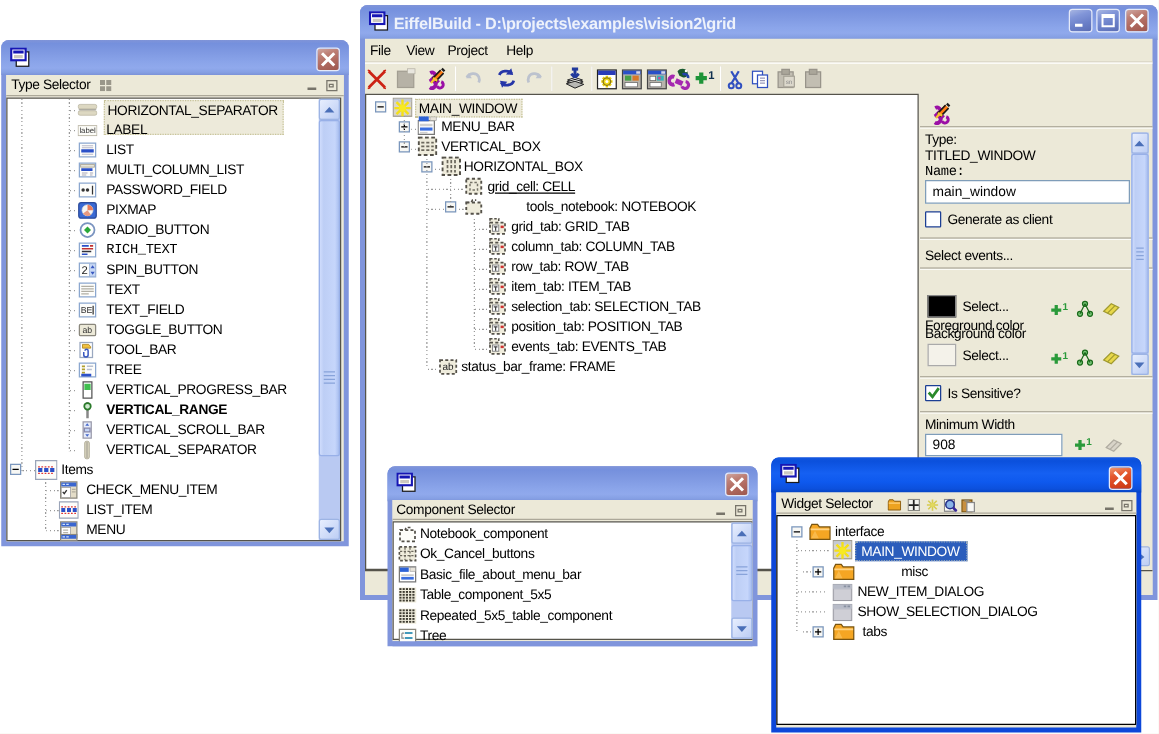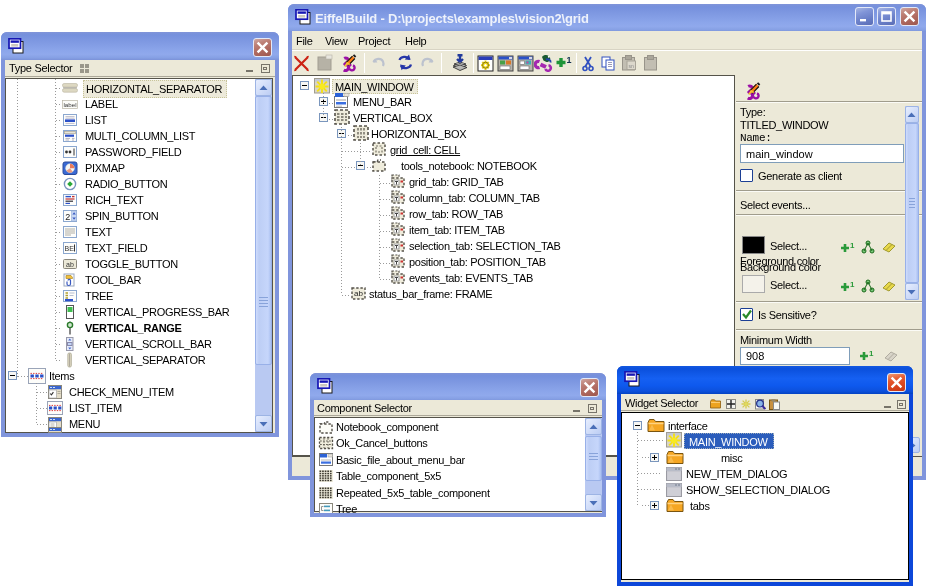--- a/index.html
+++ b/index.html
@@ -199,21 +199,21 @@
     </span>
     <svg class="ic" style="left:353px;top:125px;" width="16" height="16" viewBox="0 0 16 16">
       <rect x="1" y="1" width="14" height="14" fill="#efecdc" stroke="#55524a" stroke-width="1.6" stroke-dasharray="3 2"></rect>
       <path d="M5 3 V13 M8 3 V13 M11 3 V13" stroke="#6b675c" stroke-width="1.4" stroke-dasharray="2.5 1.5"></path>
     </svg>
     <div class="lbl" style="left:390px;top:144px;text-decoration:underline;">grid_cell: CELL</div>
     <svg class="ic" style="left:371px;top:141px;" width="16" height="16" viewBox="0 0 16 16">
       <rect x="2" y="2" width="12" height="12" fill="#efecdc" stroke="#55524a" stroke-width="1.5" stroke-dasharray="2.5 2"></rect>
       <rect x="5" y="5" width="6" height="6" fill="none" stroke="#777468" stroke-width="1.2" stroke-dasharray="2 1.5"></rect>
     </svg>
-    <div class="lbl" style="left:390px;top:160px;padding-left:11px;">tools_notebook: NOTEBOOK</div>
+    <div class="lbl" style="left:410px;top:160px;padding-left:11px;">tools_notebook: NOTEBOOK</div>
     <span class="exp" style="left:356px;top:161px;">
       <i></i>
     </span>
     <svg class="ic" style="left:371px;top:157px;" width="16" height="16" viewBox="0 0 16 16">
       <path d="M2 5 h4 l1 -2 h3" fill="none" stroke="#55524a" stroke-width="1.4" stroke-dasharray="2.5 1.6"></path>
       <rect x="2" y="5" width="12" height="9" fill="#efecdc" stroke="#55524a" stroke-width="1.5" stroke-dasharray="2.5 2"></rect>
     </svg>
     <div class="lbl" style="left:409px;top:176px;">grid_tab: GRID_TAB</div>
     <svg class="ic" style="left:390px;top:173px;" width="16" height="16" viewBox="0 0 16 16">
       <rect x="2" y="2" width="7" height="4" fill="#efecdc" stroke="#55524a" stroke-width="1.2" stroke-dasharray="2 1.4"></rect>
@@ -432,21 +432,21 @@
     <path d="M4.5 5.5 L8.5 1 L0.5 1 Z" fill="#4a6fb8"></path>
   </svg>
 <div class="dot" style="left:17px;top:79px;height:298px;"></div>
 <div class="dot" style="left:55px;top:79px;height:282px;"></div>
 <div class="hdot" style="left:56px;top:88px;width:6px;"></div>
 <svg class="ic" style="left:62px;top:80px;" width="16" height="16" viewBox="0 0 16 16">
     <rect x="0.5" y="3.5" width="15" height="3.6" rx="1.6" fill="#ddd8c2" stroke="#b8b4a0" stroke-width="0.6"></rect>
     <rect x="0.5" y="8.6" width="15" height="3.6" rx="1.6" fill="#ddd8c2" stroke="#b8b4a0" stroke-width="0.6"></rect>
     <path d="M1 7.8 H15" stroke="#9a978c" stroke-width="0.8"></path>
   </svg>
-<div class="a" style="left:83px;top:80px;height:18px;background:#edeada;border:1px dotted #c8c49a;padding:2px 4px 0 2px;font-size:11px;white-space:nowrap;letter-spacing:-0.3px;">HORIZONTAL_SEPARATOR</div>
+<div class="a" style="left:83px;top:80px;height:28px;background:#edeada;border:1px dotted #c8c49a;padding:2px 4px 0 2px;font-size:11px;white-space:nowrap;letter-spacing:-0.3px;">HORIZONTAL_SEPARATOR</div>
 <div class="hdot" style="left:56px;top:104px;width:6px;"></div>
 <svg class="ic" style="left:62px;top:96px;" width="16" height="16" viewBox="0 0 16 16">
     <rect x="0.5" y="4.5" width="15" height="8" fill="#fcfcf8" stroke="#b8b4a4" stroke-width="0.7"></rect>
     <text x="1.5" y="10.8" font-family="Liberation Sans" font-size="6.2" fill="#333">label</text>
   </svg>
 <div class="lbl" style="left:85px;top:98px;">LABEL</div>
 <div class="hdot" style="left:56px;top:120px;width:6px;"></div>
 <svg class="ic" style="left:62px;top:112px;" width="16" height="16" viewBox="0 0 16 16">
     <rect x="1.5" y="2.5" width="13" height="11" fill="#fdfdfb" stroke="#8ba7cf"></rect>
     <path d="M3.5 4.6 H12.5 M3.5 6.2 H12.5" stroke="#b8b8c8" stroke-width="0.9"></path>
@@ -487,21 +487,21 @@
 <div class="lbl" style="left:85px;top:178px;">RADIO_BUTTON</div>
 <div class="hdot" style="left:56px;top:200px;width:6px;"></div>
 <svg class="ic" style="left:62px;top:192px;" width="16" height="16" viewBox="0 0 16 16">
     <rect x="1.5" y="2.5" width="13" height="11" fill="#fdfdfb" stroke="#8ba7cf"></rect>
     <path d="M3.5 4.6 H9" stroke="#2b50c8" stroke-width="1.4"></path>
     <path d="M10 4.6 H12.5" stroke="#c03030" stroke-width="1.4"></path>
     <path d="M3.5 7 H12.5" stroke="#c03030" stroke-width="1.2"></path>
     <path d="M3.5 9.2 H11" stroke="#303038" stroke-width="1.2"></path>
     <path d="M3.5 11.4 H8" stroke="#2b50c8" stroke-width="1.2"></path>
   </svg>
-<div class="lbl" style="left:85px;top:194px;">RICH_TEXT</div>
+<div class="lbl" style="left:85px;top:194px;font-family:Liberation Mono, monospace;">RICH_TEXT</div>
 <div class="hdot" style="left:56px;top:216px;width:6px;"></div>
 <svg class="ic" style="left:62px;top:208px;" width="16" height="16" viewBox="0 0 16 16">
     <rect x="1.5" y="2.5" width="13" height="11" fill="#fdfdfb" stroke="#8ba7cf"></rect>
     <rect x="9.5" y="3" width="5" height="10" fill="#c8d8f4" stroke="#98b0d8" stroke-width="0.6"></rect>
     <text x="3.2" y="11.5" font-family="Liberation Sans" font-size="9" fill="#222">2</text>
     <path d="M10.4 6.6 l1.7 -2.4 l1.7 2.4 Z" fill="#3858c0"></path>
     <path d="M10.4 9.4 l1.7 2.4 l1.7 -2.4 Z" fill="#3858c0"></path>
   </svg>
 <div class="lbl" style="left:85px;top:210px;">SPIN_BUTTON</div>
 <div class="hdot" style="left:56px;top:232px;width:6px;"></div>

